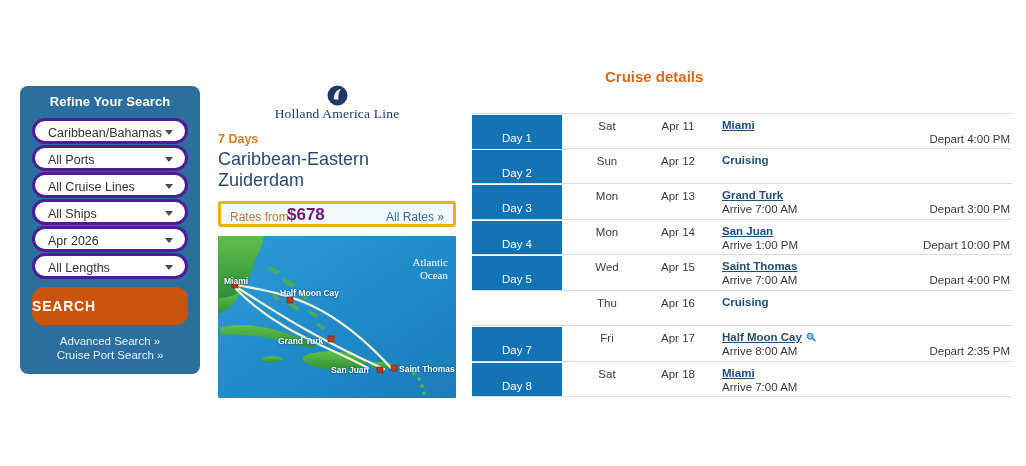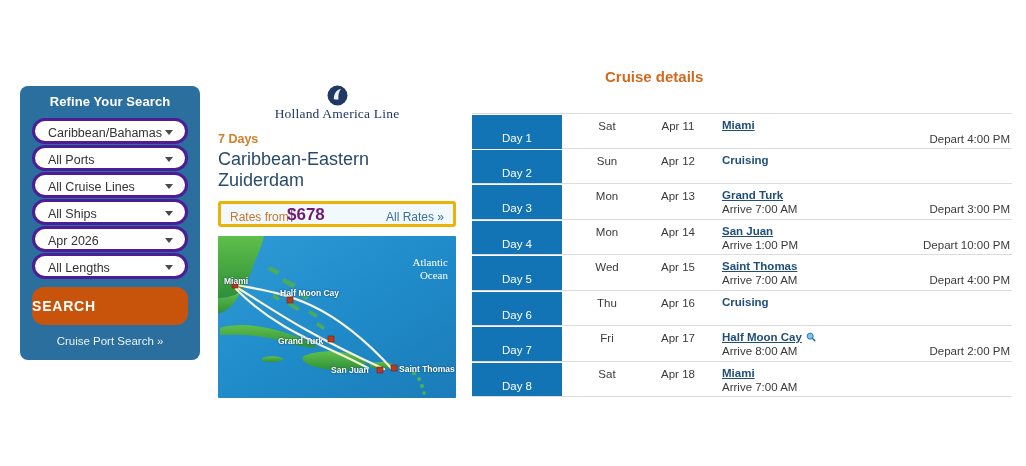--- a/index.html
+++ b/index.html
@@ -306,20 +306,21 @@
         <span class="fval">Apr 2026</span>
         <span class="chev"></span>
       </div>
       <div class="refine-field">
         <span class="fval">All Lengths</span>
         <span class="chev"></span>
       </div>
     </div>
   <button class="search-btn">SEARCH</button>
   <div class="refine-links">
+    <a href="#">Advanced Search »</a>
     <a href="#">Cruise Port Search »</a>
   </div>
 </div>
 
 <div class="cruise-col">
 
   <div class="logo-wrap">
     <svg class="logo-mark" viewBox="0 0 40 40">
       <circle cx="20" cy="20" r="19" fill="#1f3864"></circle>
       <path d="M13 27 C13 16 18 9 27 7 C22 13 21 20 22 28 Z" fill="#ffffff" opacity="0.92"></path>
@@ -440,35 +441,34 @@
     </div>
     <div class="itin-row">
       <div class="daycell">Day 5</div>
       <div class="dow">Wed</div>
       <div class="date">Apr 15</div>
       <div class="port link"><span>Saint Thomas</span></div>
       <div class="arrive">Arrive 7:00 AM</div>
       <div class="depart">Depart 4:00 PM</div>
     </div>
     <div class="itin-row">
-      <div class="daycell">Day 6</div>
       <div class="dow">Thu</div>
       <div class="date">Apr 16</div>
       <div class="port"><span>Cruising</span></div>
     </div>
     <div class="itin-row">
       <div class="daycell">Day 7</div>
       <div class="dow">Fri</div>
       <div class="date">Apr 17</div>
       <div class="port link"><span>Half Moon Cay</span><span class="mag-icon"><svg width="10" height="10" viewBox="0 0 12 12">
             <circle cx="5" cy="5" r="3.6" fill="#7ec8f0" stroke="#1f6fa8" stroke-width="1.1"></circle>
             <line x1="7.6" y1="7.6" x2="10.6" y2="10.6" stroke="#1f6fa8" stroke-width="1.8" stroke-linecap="round"></line>
           </svg></span></div>
       <div class="arrive">Arrive 8:00 AM</div>
-      <div class="depart">Depart 2:00 PM</div>
+      <div class="depart">Depart 2:35 PM</div>
     </div>
     <div class="itin-row">
       <div class="daycell">Day 8</div>
       <div class="dow">Sat</div>
       <div class="date">Apr 18</div>
       <div class="port link"><span>Miami</span></div>
       <div class="arrive">Arrive 7:00 AM</div>
     </div>
   </div>
 

